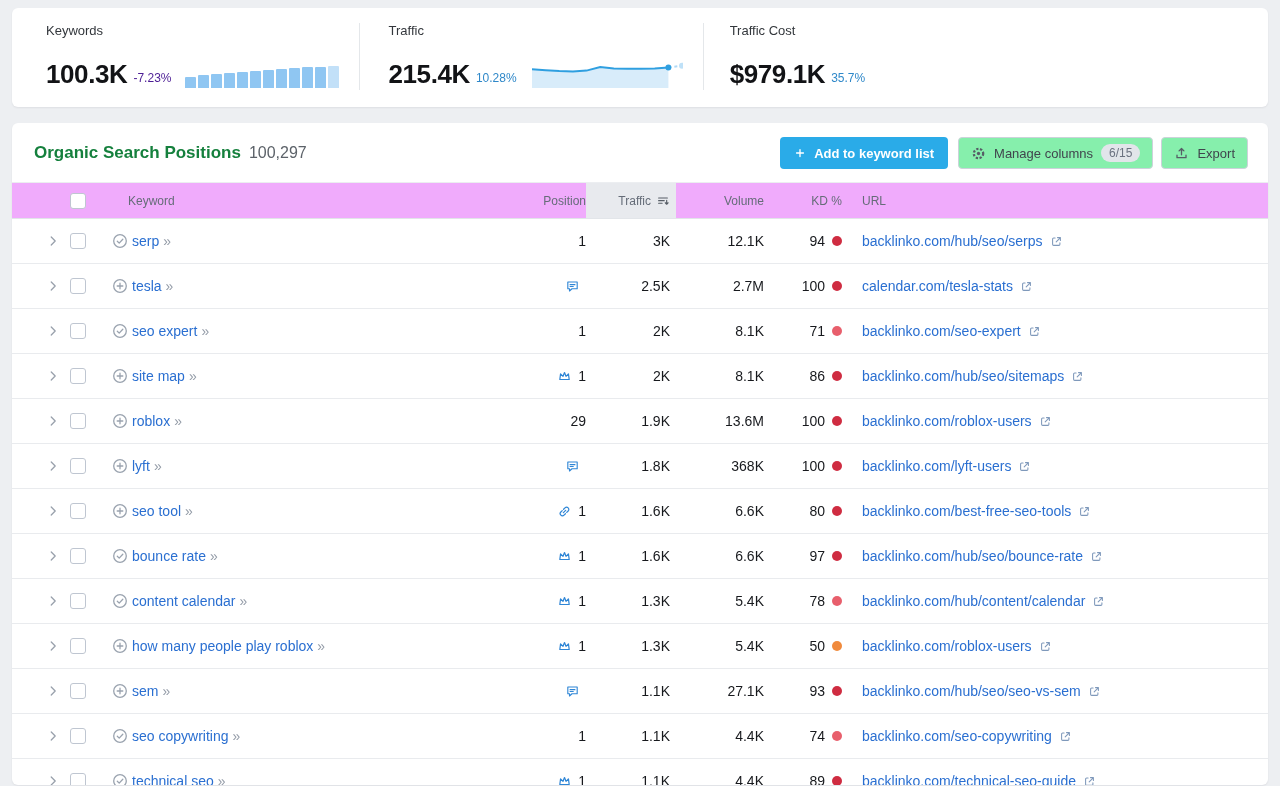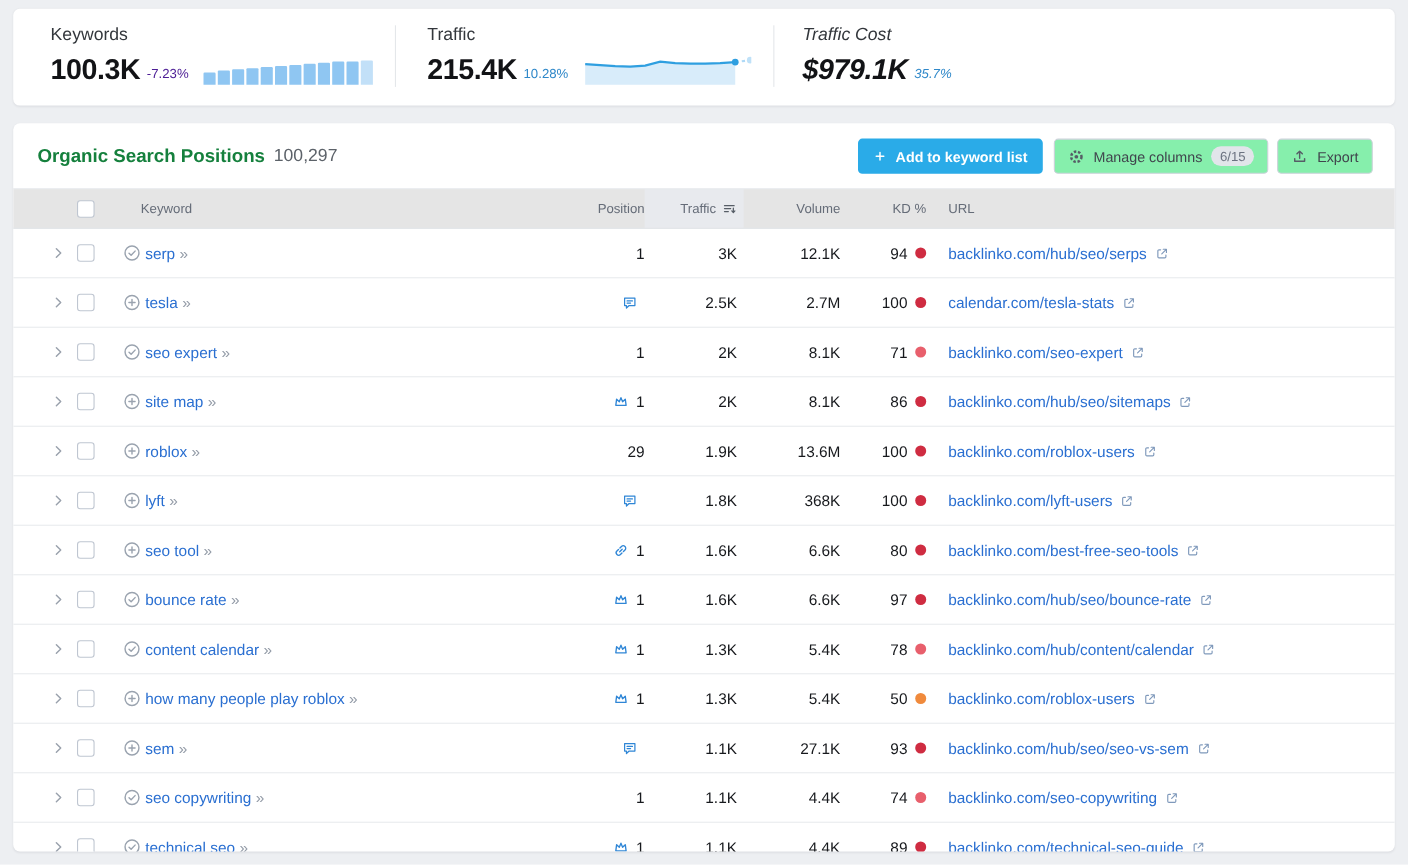--- a/index.html
+++ b/index.html
@@ -6,22 +6,22 @@
   html,body { width:1280px; height:786px; overflow:hidden; }
   body { background:#edeff2; font-family:"Liberation Sans", sans-serif; color:#17191d; }
   .card { background:#fff; border-radius:6px; box-shadow:0 1px 2px rgba(27,31,38,.07); }
 
   
   .stats-card { margin:8px 12px 0; display:flex; align-items:stretch; padding:15px 0 17px; }
   .stat { display:flex; flex-direction:column; justify-content:center; }
   .stat + .stat { border-left:1px solid #e4e7ea; }
   .stat-keywords { flex:0 0 347px; padding:0 20px 0 34px; }
   .stat-traffic  { flex:0 0 340px; padding:0 20px 0 28px; }
-  .stat-cost     { flex:1; padding:0 12px 0 26px;font-style:italic; }
-  .stat-label { font-size:16px; color:#33373c; margin-bottom:7px; }
+  .stat-cost     { flex:1; padding:0 12px 0 26px; }
+  .stat-label { font-size:13px; color:#33373c; margin-bottom:21px; }
   .value-row { display:flex; align-items:center; }
   .stat-value { font-size:26px; font-weight:700; color:#121316; letter-spacing:-.4px; }
   .stat-delta { font-size:12px; margin-left:6px; margin-top:6px; }
   .bar-chart { display:flex; align-items:flex-end; gap:2px; height:26px; margin-left:14px; }
   .bar { width:11px; background:#8fc6f2; border-radius:1px 1px 0 0; }
   .bar.last { background:#c2e0f8; }
   .spark { width:152px; height:30px; margin-left:14px; }
 
   
   .main-card { margin:16px 12px 0; height:662px; overflow:hidden; }
@@ -31,21 +31,21 @@
   .spacer { flex:1; }
   .btn { height:32px; border-radius:4px; display:flex; align-items:center; gap:8px; font-size:13px; cursor:pointer; }
   .btn-primary { background:#2aabe8; border:none; color:#fff; font-weight:700; padding:0 14px; margin-right:10px; }
   .btn-secondary { background:#86efac; border:1px solid #ccd2da; color:#40454d; padding:0 12px; }
   .btn-secondary + .btn-secondary { margin-left:8px; }
   .badge { background:#e2e5ea; color:#6b7280; border-radius:10px; padding:2px 8px; font-size:12px; }
 
   
   .grid-row { display:grid; grid-template-columns:24px 34px 1fr 118px 90px 88px 82px 400px; align-items:center;
               padding-left:34px; padding-right:22px; }
-  .thead { height:37px; background:#e5e5e5; border-top:1px solid #eceef1; border-bottom:1px solid #e2e5e9;
+  .thead { height:37px; background:#f0abfc; border-top:1px solid #eceef1; border-bottom:1px solid #e2e5e9;
            font-size:12px; color:#656c78; }
   .th { display:flex; align-items:center; height:100%; }
   .th.right { justify-content:flex-end; }
   .th-keyword { padding-left:24px; }
   .th-traffic { background:#e8eaee; gap:5px; padding-right:6px; }
   .th-url { padding-left:16px; }
   .row { height:45px; border-bottom:1px solid #e9ebee; font-size:14px; }
   .cell { display:flex; align-items:center; height:100%; }
   .cell.num { justify-content:flex-end; color:#17191d; }
   .cell.pos { gap:6px; }

